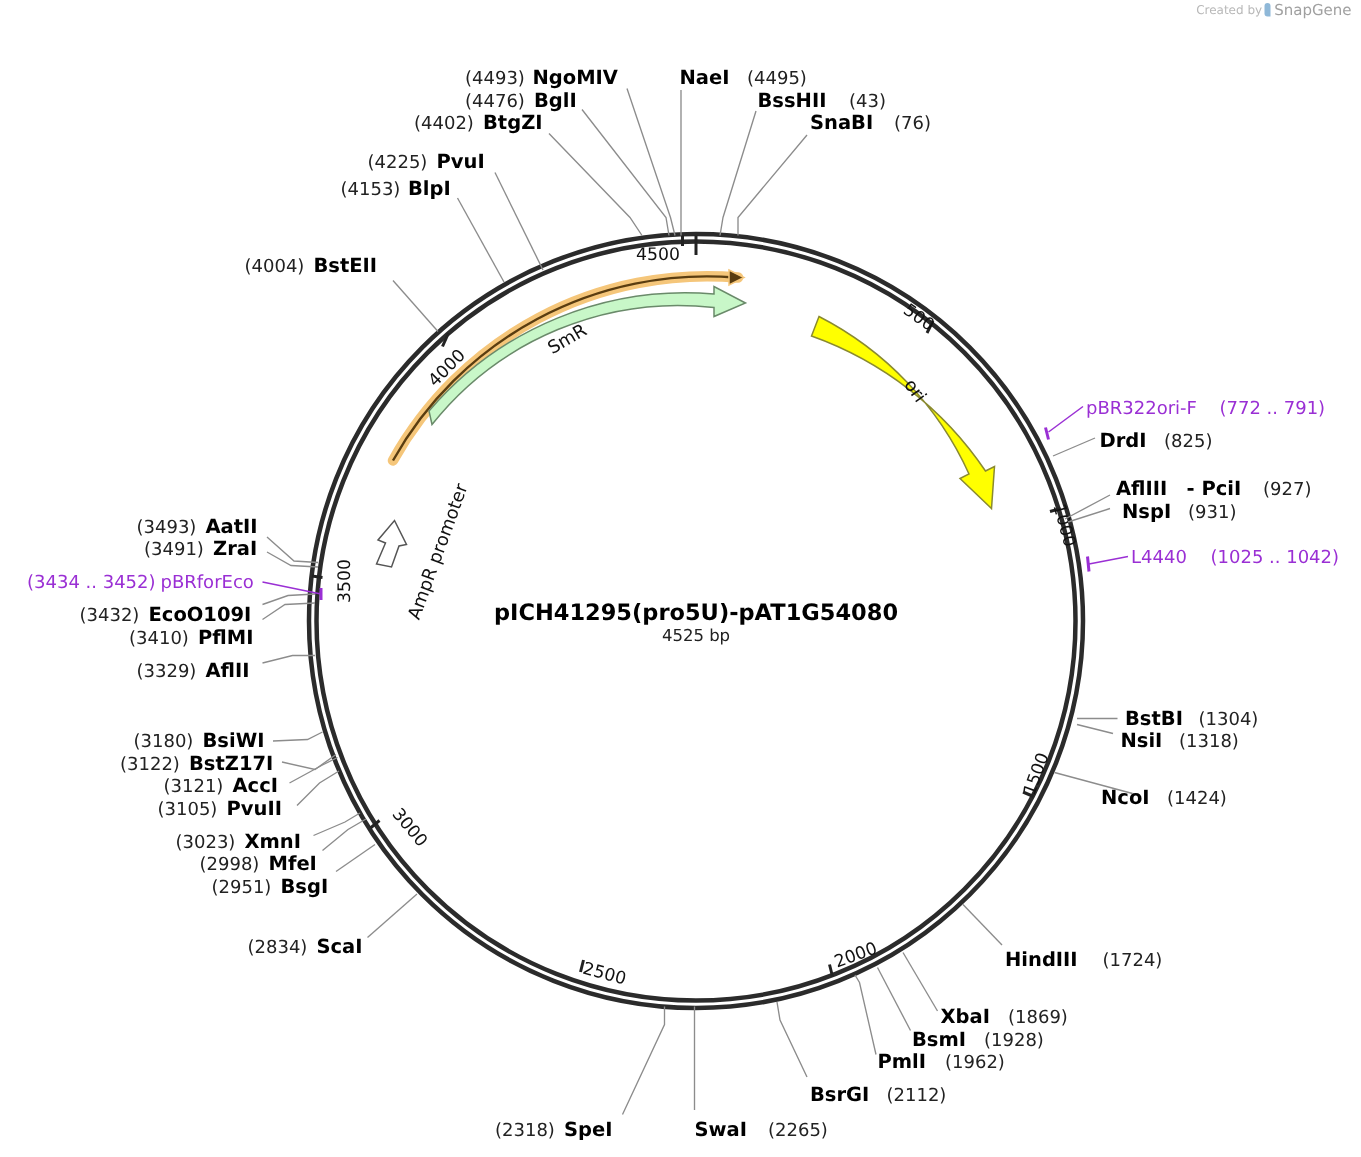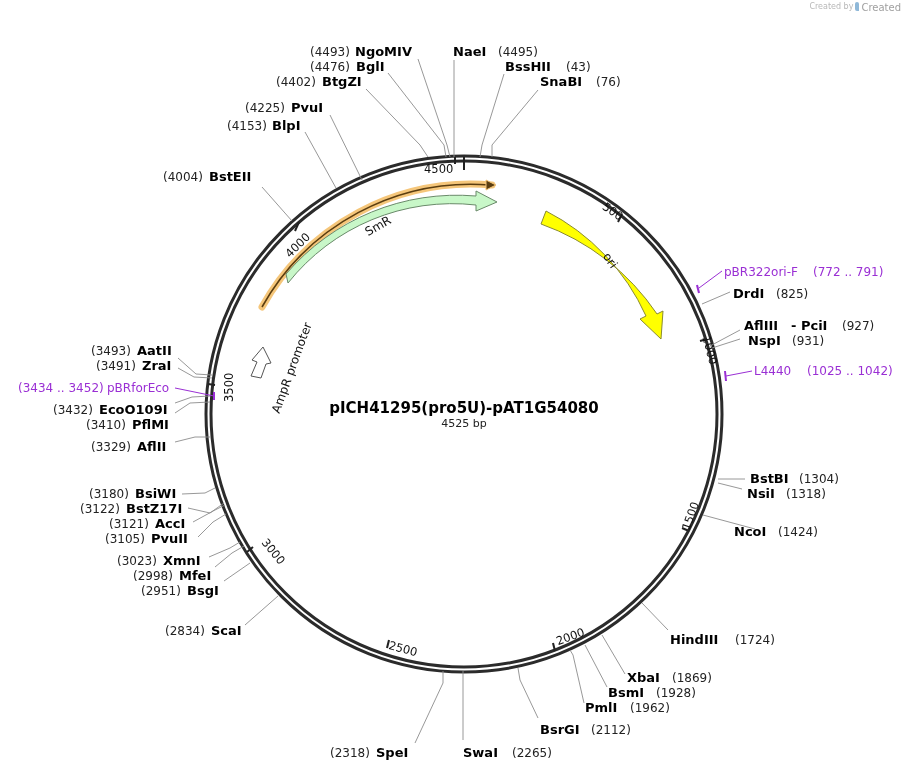--- a/index.html
+++ b/index.html
@@ -17,21 +17,21 @@
   .feat-label { font-size: 12px; fill: #111; }
   .title { font-weight: bold; font-size: 15px; fill: #000; }
   .subtitle { font-size: 11px; fill: #222; }
 </style>
 </head>
 <body>
 
 <div class="brand">
   <span>Created by</span>
   <span class="logo"></span>
-  <span class="name">Created</span>
+  <span class="name">SnapGene</span>
 </div>
 
 <svg id="map" width="907" height="771" viewBox="0 0 907 771">
 
   <g>
     <circle cx="464" cy="414" r="258" fill="none" stroke="#2b2b2b" stroke-width="3"></circle>
     <circle cx="464" cy="414" r="253" fill="none" stroke="#2b2b2b" stroke-width="3"></circle>
   </g>
 
   <g stroke="#222" stroke-width="2">

